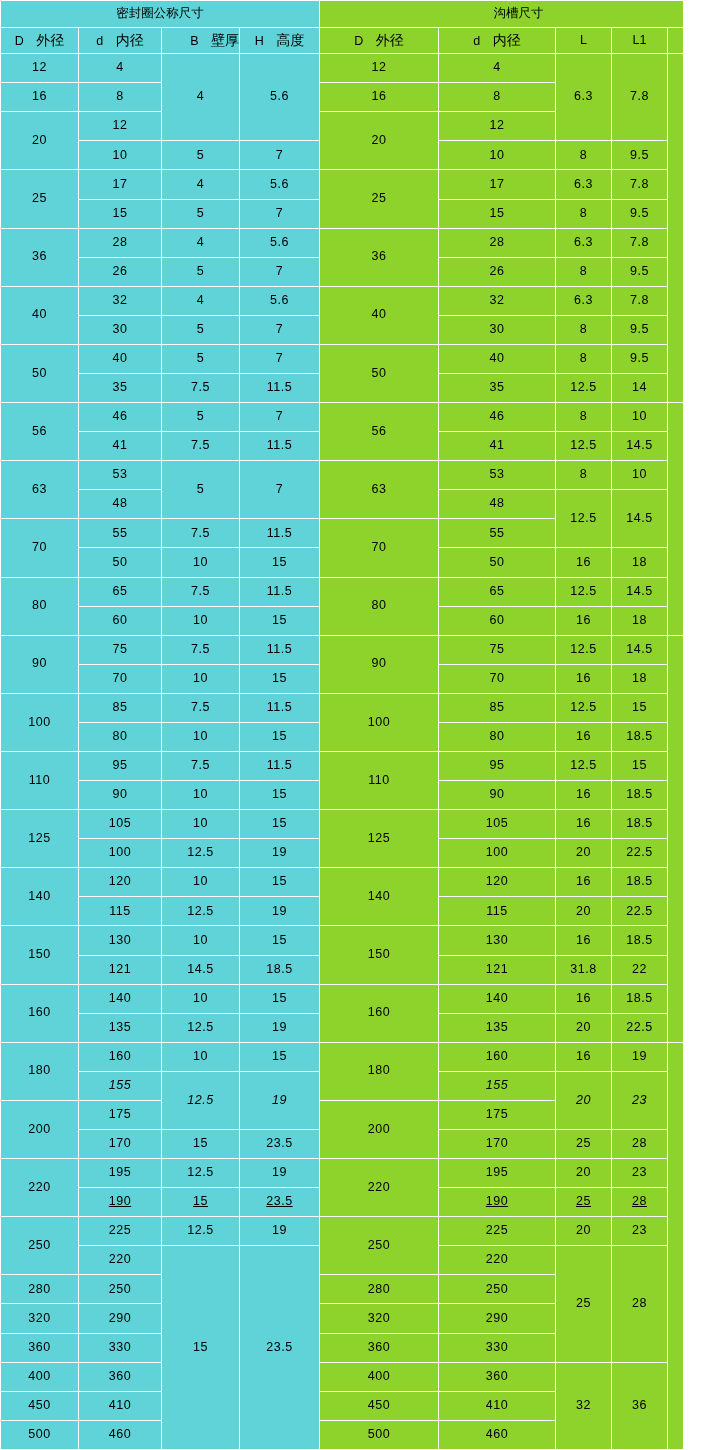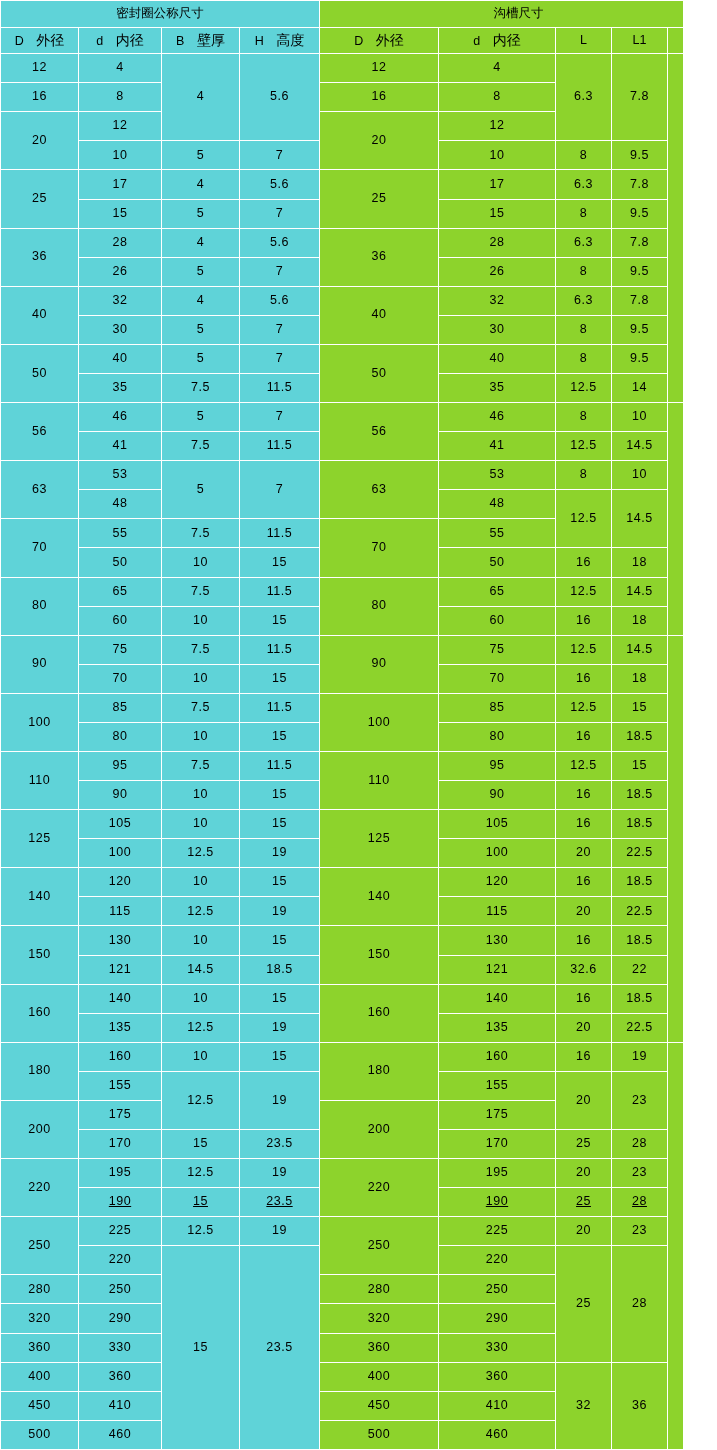--- a/index.html
+++ b/index.html
@@ -62,21 +62,21 @@
       <col style="width:50px">
     </colgroup>
     <tbody id="tbody">
         <tr>
           <td colspan="4" class="cyan grp-head" style="height: 26px;">密封圈公称尺寸</td>
           <td colspan="5" class="green grp-head" style="height: 26px; margin-top: 44px;">沟槽尺寸</td>
         </tr>
         <tr>
           <td class="cyan col-head" style="height: 25px;"><span>D</span> <span class="sub">外径</span></td>
           <td class="cyan col-head" style="height: 25px;"><span>d</span> <span class="sub">内径</span></td>
-          <td class="cyan col-head" style="height: 25px;"><span>B</span> <span class="sub">壁厚</span></td>
+          <td class="cyan col-head" style="height: 25px; text-align: right;"><span>B</span> <span class="sub">壁厚</span></td>
           <td class="cyan col-head" style="height: 25px;"><span>H</span> <span class="sub">高度</span></td>
           <td class="green col-head" style="height: 25px;"><span>D</span> <span class="sub">外径</span></td>
           <td class="green col-head" style="height: 25px;"><span>d</span> <span class="sub">内径</span></td>
           <td class="green col-head" style="height: 25px;">L</td>
           <td class="green col-head" style="height: 25px;">L1</td>
           <td class="green col-head" style="height: 25px;">T</td>
         </tr>
         <tr style="height: 29px;">
           <td class="cyan num">12</td>
           <td class="cyan num">4</td>
@@ -348,21 +348,21 @@
           <td class="green num" rowspan="2">150</td>
           <td class="green num">130</td>
           <td class="green num">16</td>
           <td class="green num">18.5</td>
         </tr>
         <tr style="height: 29px;">
           <td class="cyan num">121</td>
           <td class="cyan num">14.5</td>
           <td class="cyan num">18.5</td>
           <td class="green num">121</td>
-          <td class="green num">32.6</td>
+          <td class="green num">31.8</td>
           <td class="green num">22</td>
         </tr>
         <tr style="height: 29px;">
           <td class="cyan num" rowspan="2">160</td>
           <td class="cyan num">140</td>
           <td class="cyan num">10</td>
           <td class="cyan num">15</td>
           <td class="green num" rowspan="2">160</td>
           <td class="green num">140</td>
           <td class="green num">16</td>
@@ -380,21 +380,21 @@
           <td class="cyan num" rowspan="2">180</td>
           <td class="cyan num">160</td>
           <td class="cyan num">10</td>
           <td class="cyan num">15</td>
           <td class="green num" rowspan="2">180</td>
           <td class="green num">160</td>
           <td class="green num">16</td>
           <td class="green num">19</td>
           <td class="green num" rowspan="14">3</td>
         </tr>
-        <tr style="height: 29px;">
+        <tr style="height: 29px; font-style: italic;">
           <td class="cyan num">155</td>
           <td class="cyan num" rowspan="2">12.5</td>
           <td class="cyan num" rowspan="2">19</td>
           <td class="green num">155</td>
           <td class="green num" rowspan="2">20</td>
           <td class="green num" rowspan="2">23</td>
         </tr>
         <tr style="height: 29px;">
           <td class="cyan num" rowspan="2">200</td>
           <td class="cyan num">175</td>

